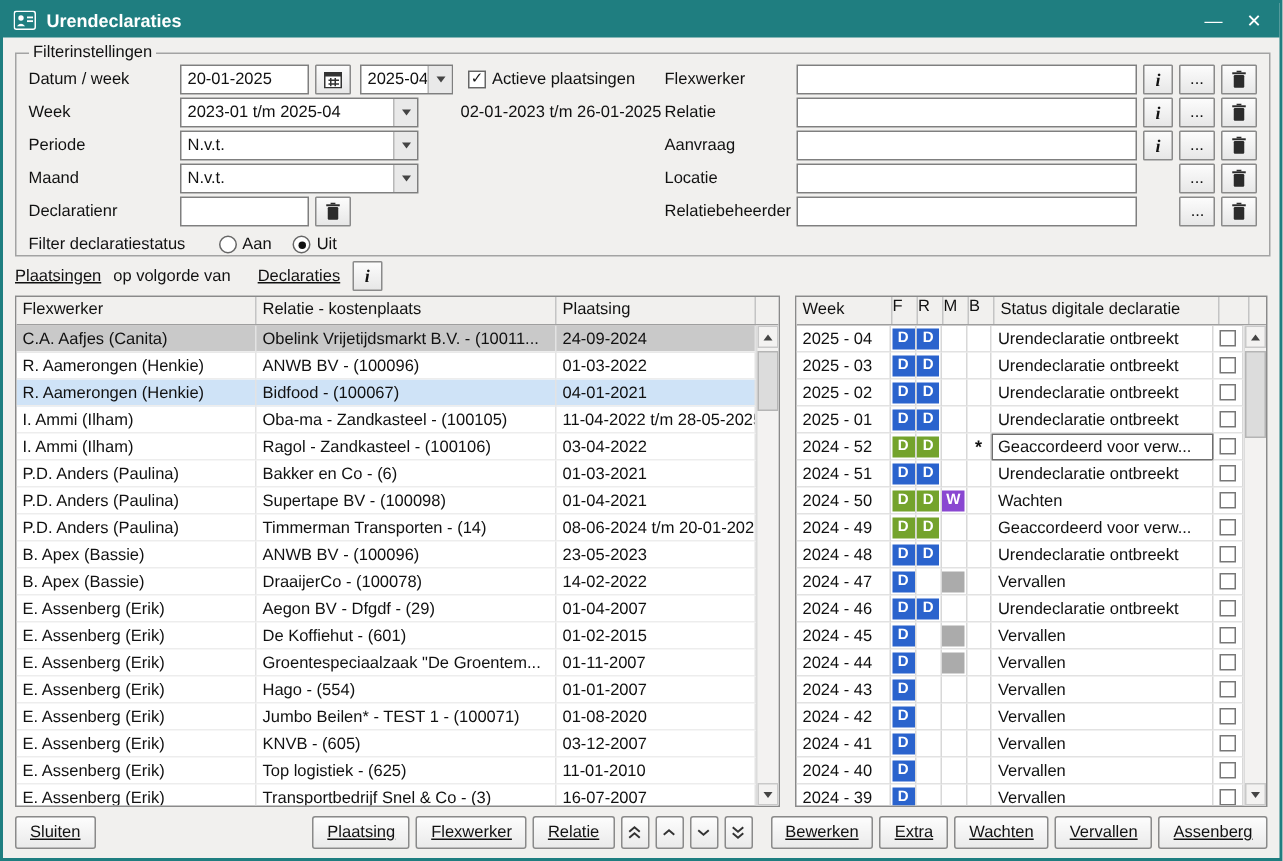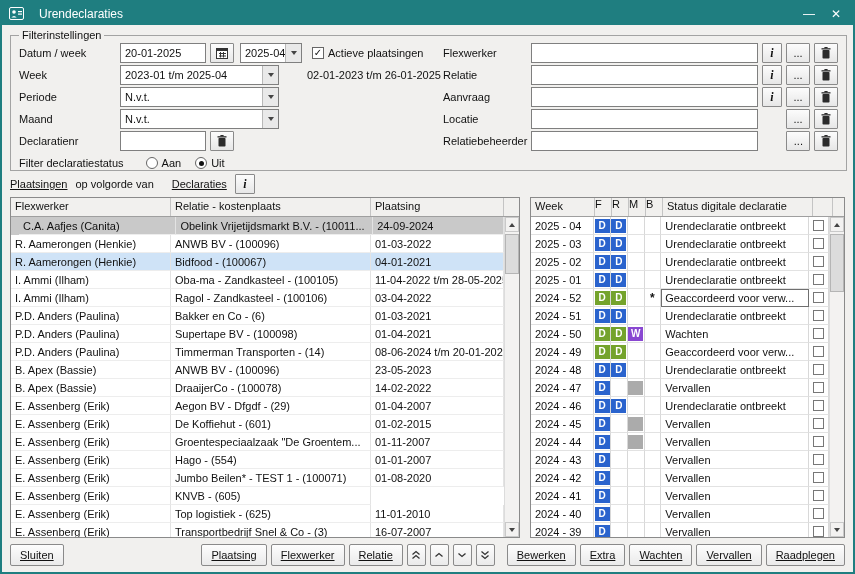--- a/index.html
+++ b/index.html
@@ -1,20 +1,20 @@
 <!DOCTYPE html>
 <html><head>
 <meta charset="utf-8">
 <style>
   html,body{margin:0;padding:0;background:#9aa0a6;font-family:"Liberation Sans","DejaVu Sans",sans-serif;}
   .window{width:855px;height:574px;box-sizing:border-box;border:2px solid #1f7e80;background:#f1f0ee;
           display:flex;flex-direction:column;font-size:11px;color:#111;}
   
   .titlebar{flex:0 0 23px;background:#1f7e80;color:#fff;display:flex;align-items:center;padding:0 7px;gap:7px;}
-  .titlebar .title{font-size:12px;font-weight:normal;flex:1;margin-left:8px;}
+  .titlebar .title{font-size:12px;font-weight:bold;flex:1;}
   .tbbtn{width:20px;text-align:center;font-size:12px;color:#fff;cursor:default;}
   
   fieldset.filters{margin:4px 8px 0;border:1px solid #a3a3a3;padding:1px 8px 3px;height:142px;box-sizing:border-box;}
   fieldset.filters legend{padding:0 3px;font-size:11px;}
   .f-grid{display:flex;}
   .f-left{flex:0 0 424px;}
   .f-right{flex:1;}
   .f-row{display:flex;align-items:center;height:22px;gap:4px;}
   .f-label{flex:0 0 97px;white-space:nowrap;}
   .f-label.r{flex:0 0 84px;}
@@ -46,21 +46,21 @@
   .thead{display:flex;height:19px;background:#f1f0ee;border-bottom:1px solid #9f9f9f;box-sizing:border-box;}
   .hcell{box-sizing:border-box;padding:2px 4px;border-right:1px solid #c4c4c4;white-space:nowrap;overflow:hidden;}
   .tbody{position:absolute;top:19px;left:0;right:15px;bottom:0;overflow:hidden;}
   .trow{display:flex;height:18px;box-sizing:border-box;}
   .tcell{box-sizing:border-box;padding:0 4px;border-right:1px solid #e3e3e3;border-bottom:1px solid #ededed;
          white-space:nowrap;overflow:hidden;display:flex;align-items:center;}
   .panel.right .tcell{border-right:1px solid #d8d8d8;border-bottom:1px solid #e2e2e2;}
   .pc0{width:160px;} .pc1{width:200px;} .pc2{width:133px;}
   .dc0{width:64px;} .dc1,.dc2,.dc3,.dc4{width:17px;padding:0;justify-content:center;}
   .dc5{width:150px;} .dc6{width:20px;padding:0;justify-content:center;}
-  .sel-gray{background:#c9c9c9;padding-left:8px;} .sel-blue{background:#cfe3f7;}
+  .sel-gray{background:#c9c9c9;} .sel-blue{background:#cfe3f7;}
   .badge{display:block;width:15px;height:14px;line-height:14px;text-align:center;font-size:10px;font-weight:bold;color:#fff;}
   .bg-blue{background:#2a63cd;} .bg-green{background:#74a32c;} .bg-purple{background:#8947d1;} .bg-gray{background:#ababab;}
   .star{font-weight:bold;font-size:12px;color:#111;}
   .focus-cell{outline:1px solid #6f6f6f;outline-offset:-1px;background:#fff;}
   .cb{width:11px;height:11px;box-sizing:border-box;border:1px solid #777;background:#fff;}
   
   .vscroll{position:absolute;top:19px;right:0;bottom:0;width:15px;background:#f3f2f1;border-left:1px solid #dcdcdc;
            display:flex;flex-direction:column;box-sizing:border-box;}
   .sbtn{flex:0 0 15px;border:1px solid #c9c9c9;box-sizing:border-box;background:#f3f2f1;display:flex;align-items:center;justify-content:center;}
   .strack{flex:1;position:relative;}
@@ -324,20 +324,21 @@
             <div class="tcell pc2">01-01-2007</div>
           </div>
           <div class="trow">
             <div class="tcell pc0">E. Assenberg (Erik)</div>
             <div class="tcell pc1">Jumbo Beilen* - TEST 1 - (100071)</div>
             <div class="tcell pc2">01-08-2020</div>
           </div>
           <div class="trow">
             <div class="tcell pc0">E. Assenberg (Erik)</div>
             <div class="tcell pc1">KNVB - (605)</div>
+            <div class="tcell pc2">03-12-2007</div>
           </div>
           <div class="trow">
             <div class="tcell pc0">E. Assenberg (Erik)</div>
             <div class="tcell pc1">Top logistiek - (625)</div>
             <div class="tcell pc2">11-01-2010</div>
           </div>
           <div class="trow">
             <div class="tcell pc0">E. Assenberg (Erik)</div>
             <div class="tcell pc1">Transportbedrijf Snel &amp; Co - (3)</div>
             <div class="tcell pc2">16-07-2007</div>
@@ -687,17 +688,17 @@
     <div class="btn">
         <span class="u">Extra</span>
       </div>
     <div class="btn">
         <span class="u">Wachten</span>
       </div>
     <div class="btn">
         <span class="u">Vervallen</span>
       </div>
     <div class="btn">
-        <span class="u">Raadplegen</span>
+        <span class="u">Assenberg</span>
       </div>
   </div>
 
 </div>
 
 </body></html>

